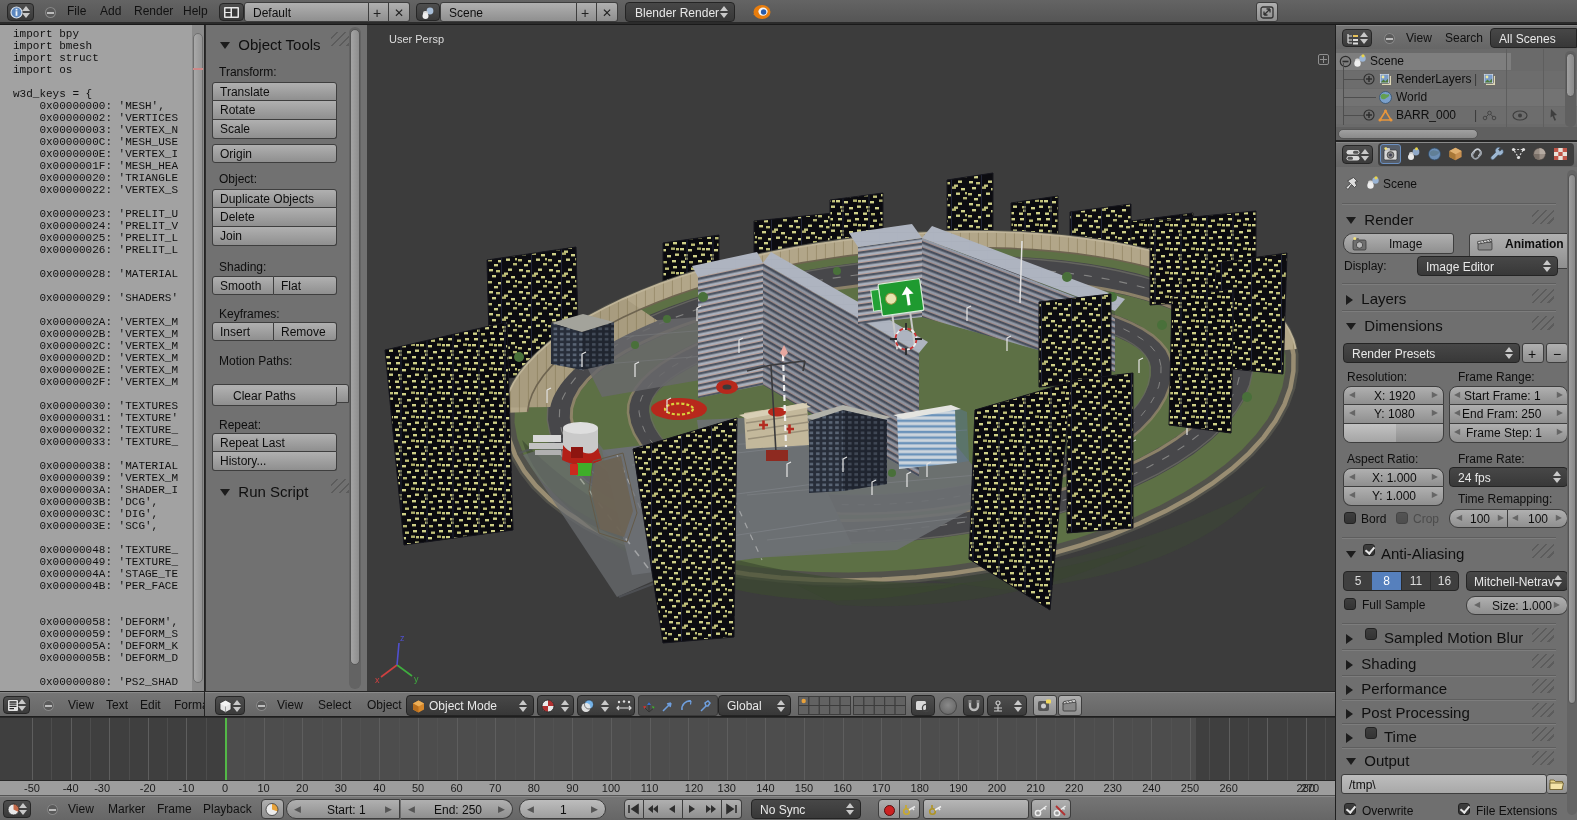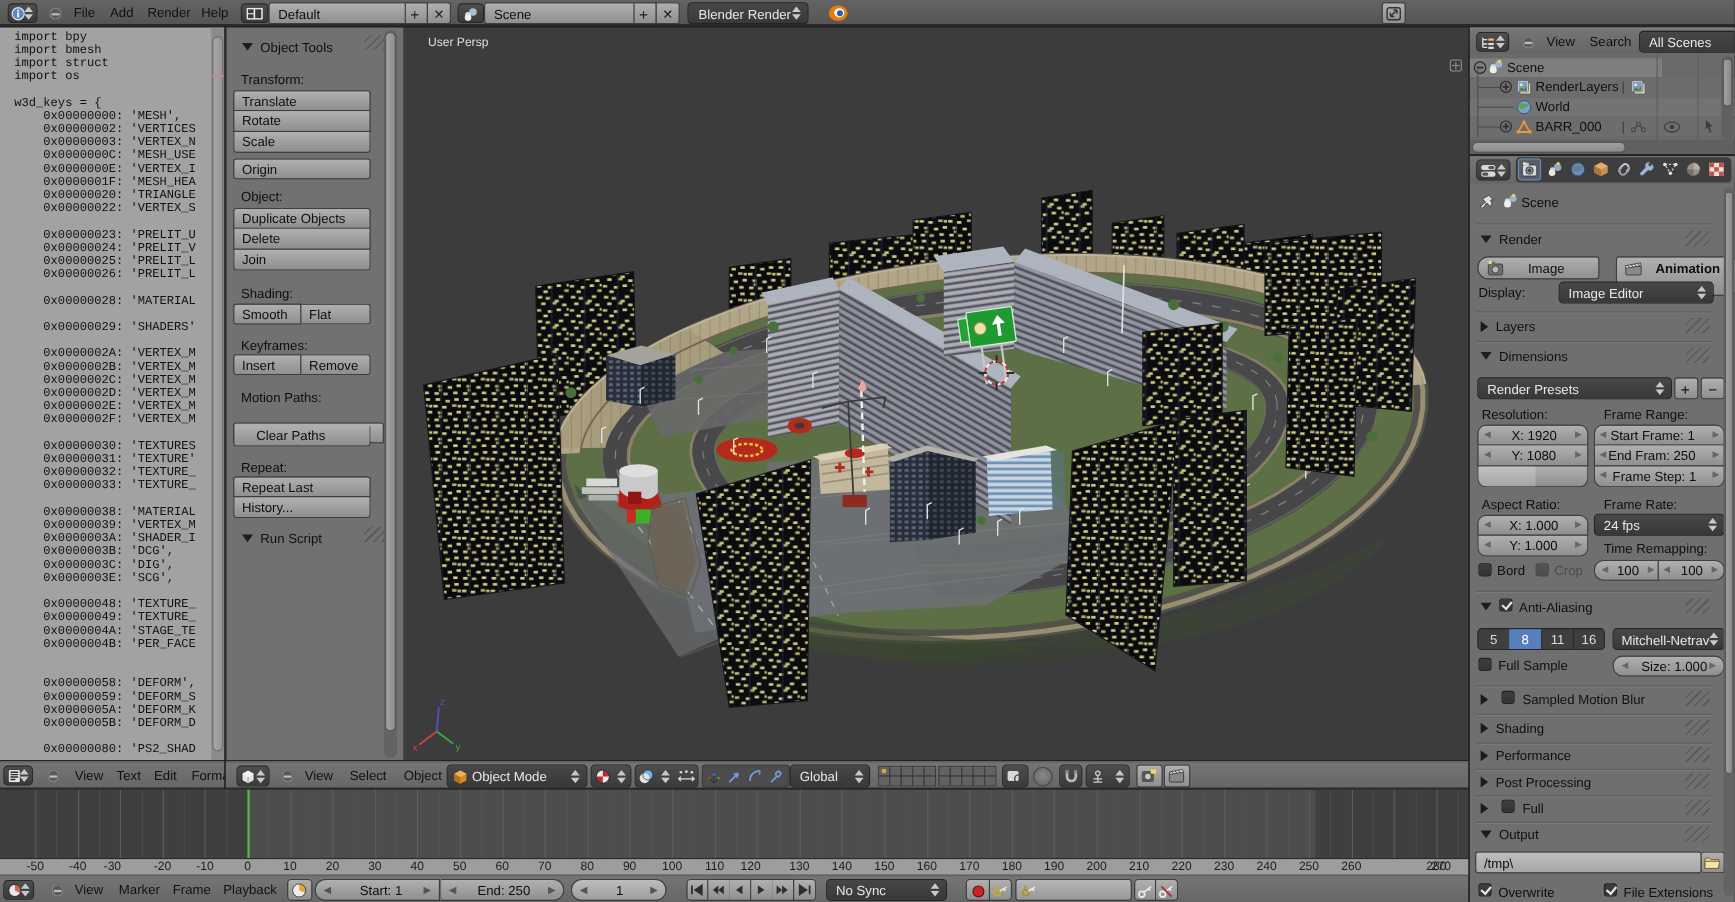--- a/index.html
+++ b/index.html
@@ -17,21 +17,21 @@
 .updown:after{content:"";position:absolute;left:0;bottom:0;border-left:4.5px solid transparent;border-right:4.5px solid transparent;border-top:5px solid #c9c9c9;}
 .mincirc{position:absolute;width:11px;height:11px;border-radius:50%;background:#5a5a5a;box-shadow:inset 0 0 0 1px #878787;}
 .mincirc:after{content:"";position:absolute;left:2px;right:2px;top:5px;height:1.5px;background:#bdbdbd;}
 .tri-r{display:inline-block;width:0;height:0;border-top:5px solid transparent;border-bottom:5px solid transparent;border-left:7px solid #1c1c1c;vertical-align:-1px;}
 .tri-d{display:inline-block;width:0;height:0;border-left:5px solid transparent;border-right:5px solid transparent;border-top:7px solid #1c1c1c;vertical-align:1px;}
 .cb{position:absolute;width:12px;height:12px;background:linear-gradient(#3e3e3e,#333);border:1px solid #222;border-radius:3px;box-sizing:border-box;}
 .cb.on:after{content:"";position:absolute;left:2.5px;top:0px;width:4px;height:7px;border:solid #e6e6e6;border-width:0 2px 2px 0;transform:rotate(40deg);}
 .grip{position:absolute;width:22px;height:14px;background:repeating-linear-gradient(135deg,transparent 0 4px,#5c5c5c 4px 5.5px);}
 .sep{position:absolute;left:6px;right:10px;height:1px;background:#5e5e5e;box-shadow:0 1px 0 #7d7d7d;}
 
-.phead{position:absolute;font-size:12px;color:#0f0f0f;}
+.phead{position:absolute;font-size:15px;color:#0f0f0f;}
 
 #texted{left:0;top:25px;width:204px;height:666px;background:#a2a2a2;overflow:hidden;}
 #texted pre{margin:0;position:absolute;left:13px;top:3px;font-family:"Liberation Mono",monospace;font-size:11px;line-height:12px;color:#101010;}
 
 .areahdr{background:linear-gradient(#757575,#666);border-top:1px solid #8a8a8a;box-sizing:border-box;}
 </style>
 </head>
 <body>
 <div id="root">
 
@@ -780,21 +780,21 @@
       <div class="abs" style="left:287.2px;top:1px;width:30px;text-align:center;">20</div>
       <div class="abs" style="left:325.8px;top:1px;width:30px;text-align:center;">30</div>
       <div class="abs" style="left:364.4px;top:1px;width:30px;text-align:center;">40</div>
       <div class="abs" style="left:403px;top:1px;width:30px;text-align:center;">50</div>
       <div class="abs" style="left:441.6px;top:1px;width:30px;text-align:center;">60</div>
       <div class="abs" style="left:480.2px;top:1px;width:30px;text-align:center;">70</div>
       <div class="abs" style="left:518.8px;top:1px;width:30px;text-align:center;">80</div>
       <div class="abs" style="left:557.4px;top:1px;width:30px;text-align:center;">90</div>
       <div class="abs" style="left:596px;top:1px;width:30px;text-align:center;">100</div>
       <div class="abs" style="left:634.5999999999999px;top:1px;width:30px;text-align:center;">110</div>
-      <div class="abs" style="left:673.2px;top:1px;width:30px;text-align:left;">120</div>
+      <div class="abs" style="left:673.2px;top:1px;width:30px;text-align:right;">120</div>
       <div class="abs" style="left:711.8px;top:1px;width:30px;text-align:center;">130</div>
       <div class="abs" style="left:750.4px;top:1px;width:30px;text-align:center;">140</div>
       <div class="abs" style="left:789px;top:1px;width:30px;text-align:center;">150</div>
       <div class="abs" style="left:827.6px;top:1px;width:30px;text-align:center;">160</div>
       <div class="abs" style="left:866.1999999999999px;top:1px;width:30px;text-align:center;">170</div>
       <div class="abs" style="left:904.8px;top:1px;width:30px;text-align:center;">180</div>
       <div class="abs" style="left:943.4px;top:1px;width:30px;text-align:center;">190</div>
       <div class="abs" style="left:982px;top:1px;width:30px;text-align:center;">200</div>
       <div class="abs" style="left:1020.5999999999999px;top:1px;width:30px;text-align:center;">210</div>
       <div class="abs" style="left:1059.1999999999998px;top:1px;width:30px;text-align:center;">220</div>
@@ -1227,21 +1227,21 @@
     <div class="grip" style="left:196px;top:487px;"></div>
     <div class="sep" style="top:508px;"></div>
     <div class="phead" style="left:10px;top:513px;"><span class="tri-r"></span>&nbsp; Performance</div>
     <div class="grip" style="left:196px;top:512px;"></div>
     <div class="sep" style="top:532px;"></div>
     <div class="phead" style="left:10px;top:537px;"><span class="tri-r"></span>&nbsp; Post Processing</div>
     <div class="grip" style="left:196px;top:536px;"></div>
     <div class="sep" style="top:556px;"></div>
     <div class="phead" style="left:10px;top:561px;"><span class="tri-r"></span></div>
     <div class="cb" style="left:29px;top:560px;"></div>
-    <div class="phead" style="left:48px;top:561px;">Full</div>
+    <div class="phead" style="left:48px;top:561px;">Time</div>
     <div class="grip" style="left:196px;top:560px;"></div>
     <div class="sep" style="top:580px;"></div>
     <div class="phead" style="left:10px;top:585px;"><span class="tri-d"></span>&nbsp; Output</div>
     <div class="grip" style="left:196px;top:584px;"></div>
     <div class="lbtn" style="left:5px;top:607px;width:206px;height:20px;background:linear-gradient(#bdbdbd,#a8a8a8);">
           <span style="position:absolute;left:7px;top:3px;">/tmp\</span>
         </div>
     <div class="lbtn" style="left:211px;top:607px;width:21px;height:20px;border-left:none;">
       <svg class="abs" style="left:2px;top:3px;" width="15" height="13" viewBox="0 0 15 13">
             <path d="M1 2 h4 l1.5 1.5 h7 v8 h-12.5z" fill="#e8d48a" stroke="#6a5a28" stroke-width="0.8"></path>

